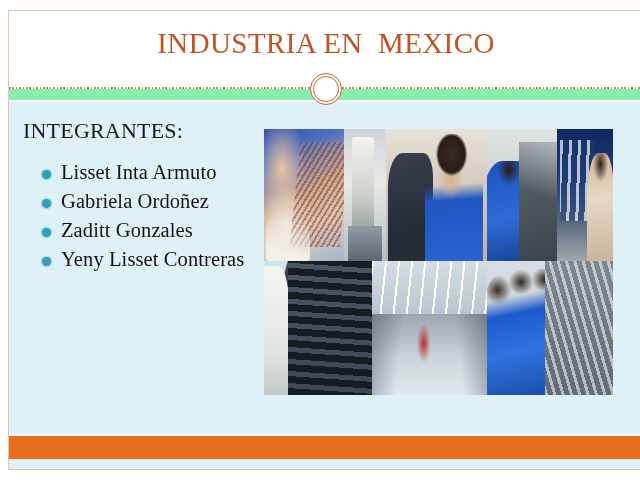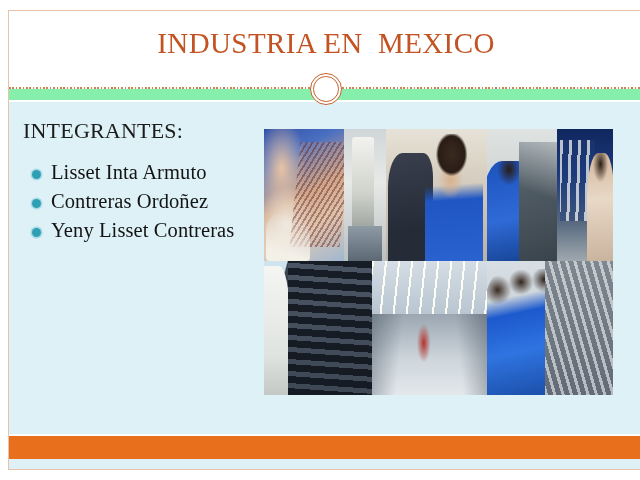--- a/index.html
+++ b/index.html
@@ -109,21 +109,21 @@
     color: #1b1b1b;
     font-family: "Liberation Serif", serif;
     font-size: 22px;
     line-height: 1.15;
     margin: 0 0 18px 0;
     font-weight: normal;
     letter-spacing: 0.2px;
   }
   ul#member-list {
     list-style: none;
-    margin: 6px;
+    margin: 16px;
     padding: 0;
   }
   ul#member-list li {
     position: relative;
     padding-left: 22px;
     margin-bottom: 5px;
     color: #141414;
     font-family: "Liberation Serif", serif;
     font-size: 20.5px;
     line-height: 1.17;
@@ -370,24 +370,25 @@
     <div id="content-column">
       <div id="integrantes-heading">INTEGRANTES:</div>
 
       <ul id="member-list">
         <li>
           <span class="bullet-dot"></span>
           <span>Lisset Inta Armuto</span>
         </li>
         <li>
           <span class="bullet-dot"></span>
-          <span>Contreras Ordoñez</span>
+          <span>Gabriela Ordoñez</span>
         </li>
         <li>
           <span class="bullet-dot"></span>
+          <span>Zaditt Gonzales</span>
         </li>
         <li>
           <span class="bullet-dot"></span>
           <span>Yeny Lisset Contreras</span>
         </li>
       </ul>
     </div>
 
     <div id="photo-collage">
       <div class="collage-row" id="collage-row-top">

